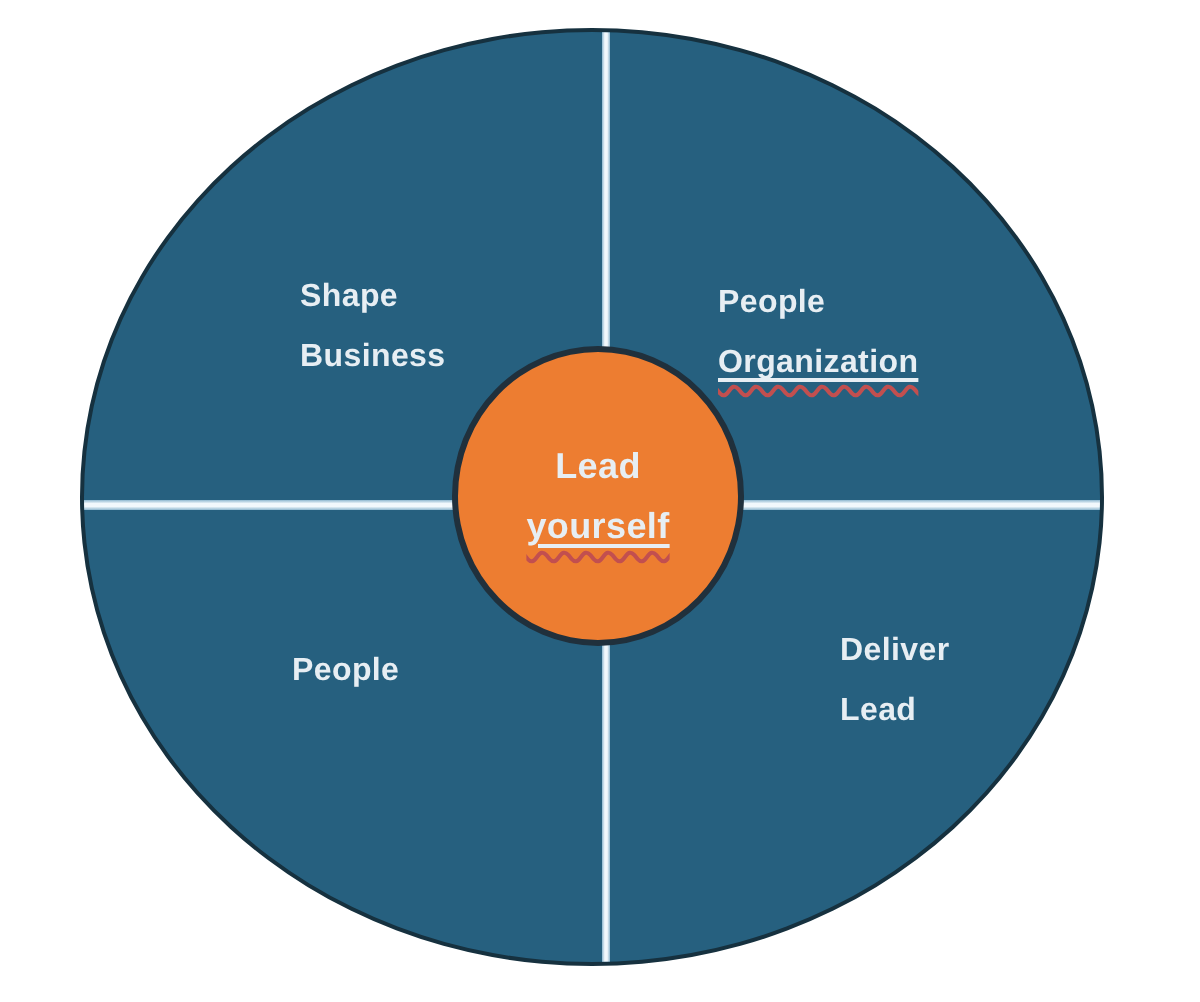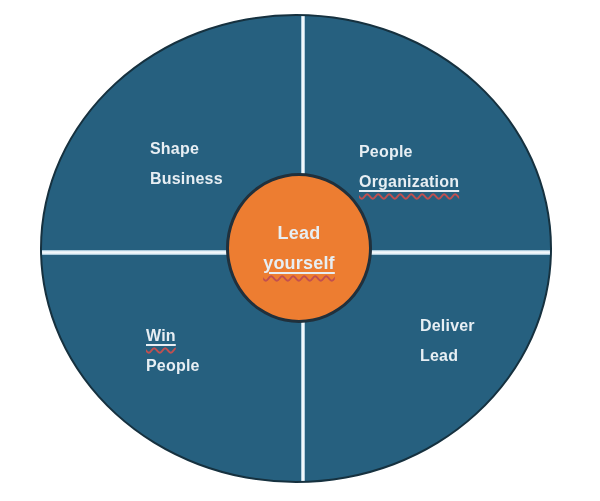--- a/index.html
+++ b/index.html
@@ -93,21 +93,20 @@
     <span>Shape</span>
     <span>Business</span>
   </div>
 
   <div class="label tr">
     <span>People</span>
     <span><span class="spell"><span class="uline">Organization</span></span></span>
   </div>
 
   <div class="label bl">
-    <span><span class="spell"><span class="uline">Win</span></span></span>
     <span>People</span>
   </div>
 
   <div class="label br">
     <span>Deliver</span>
     <span>Lead</span>
   </div>
 
   <div class="center-circle">
     <span>Lead</span>

